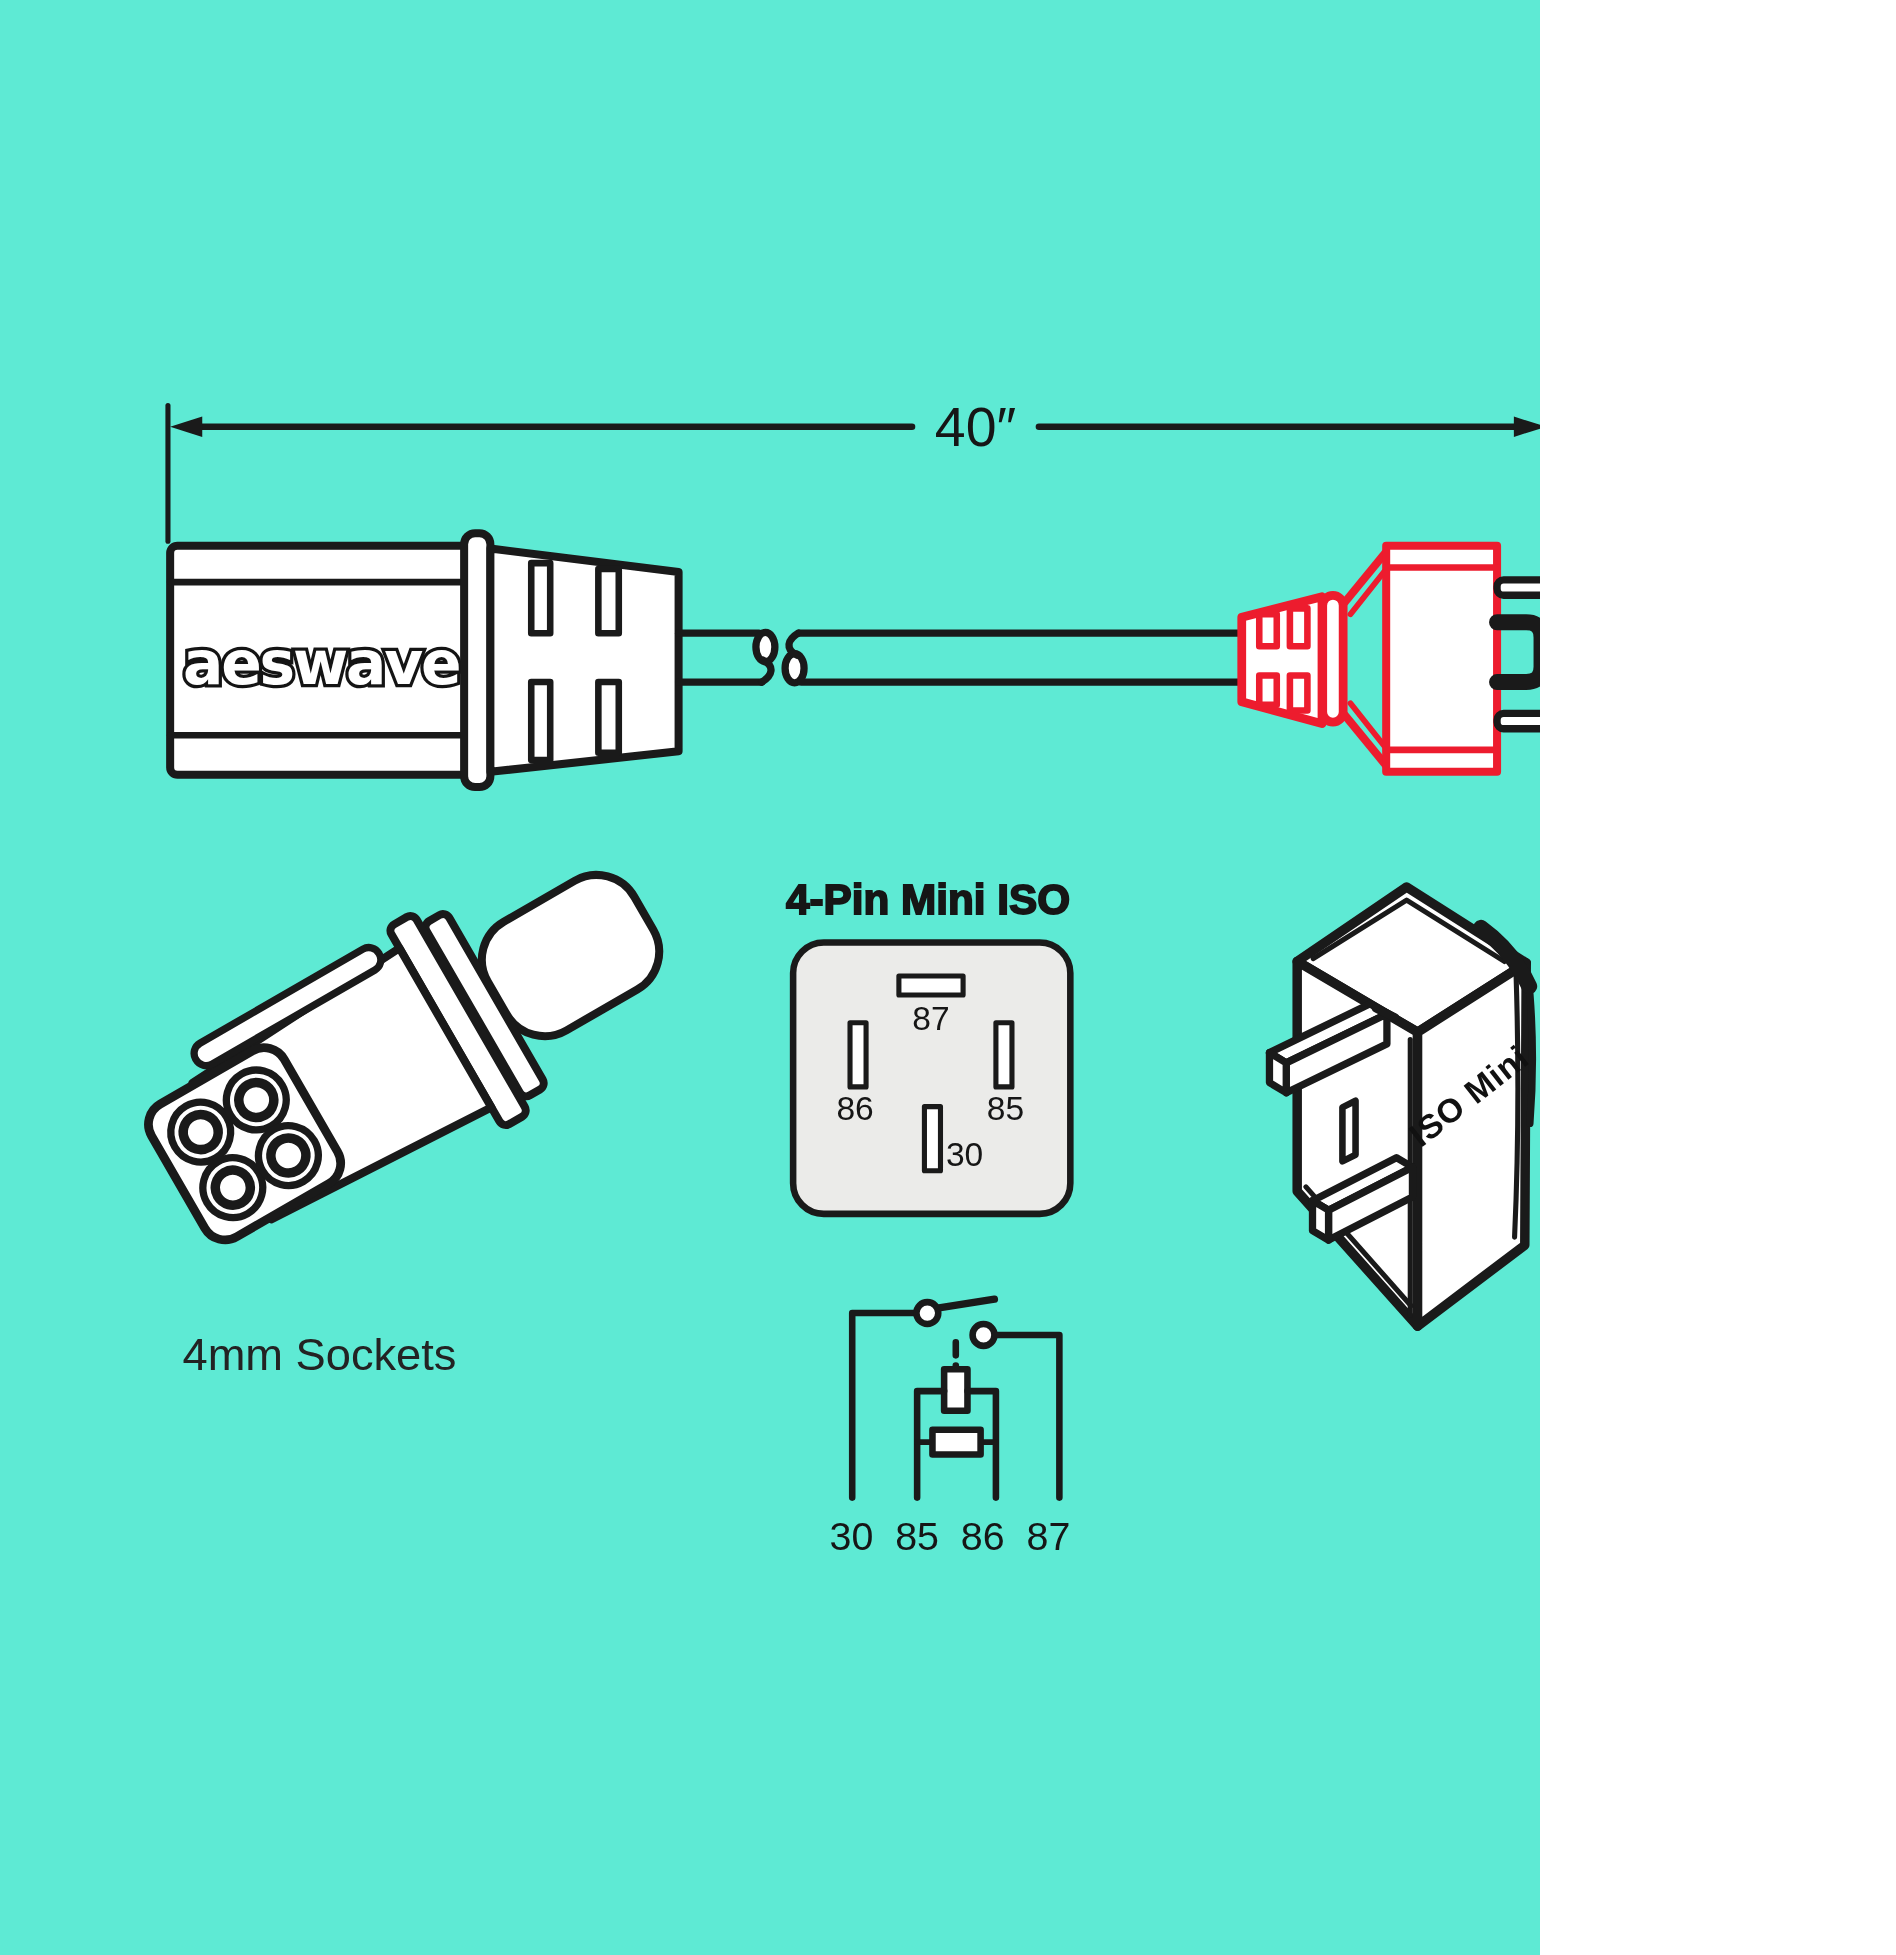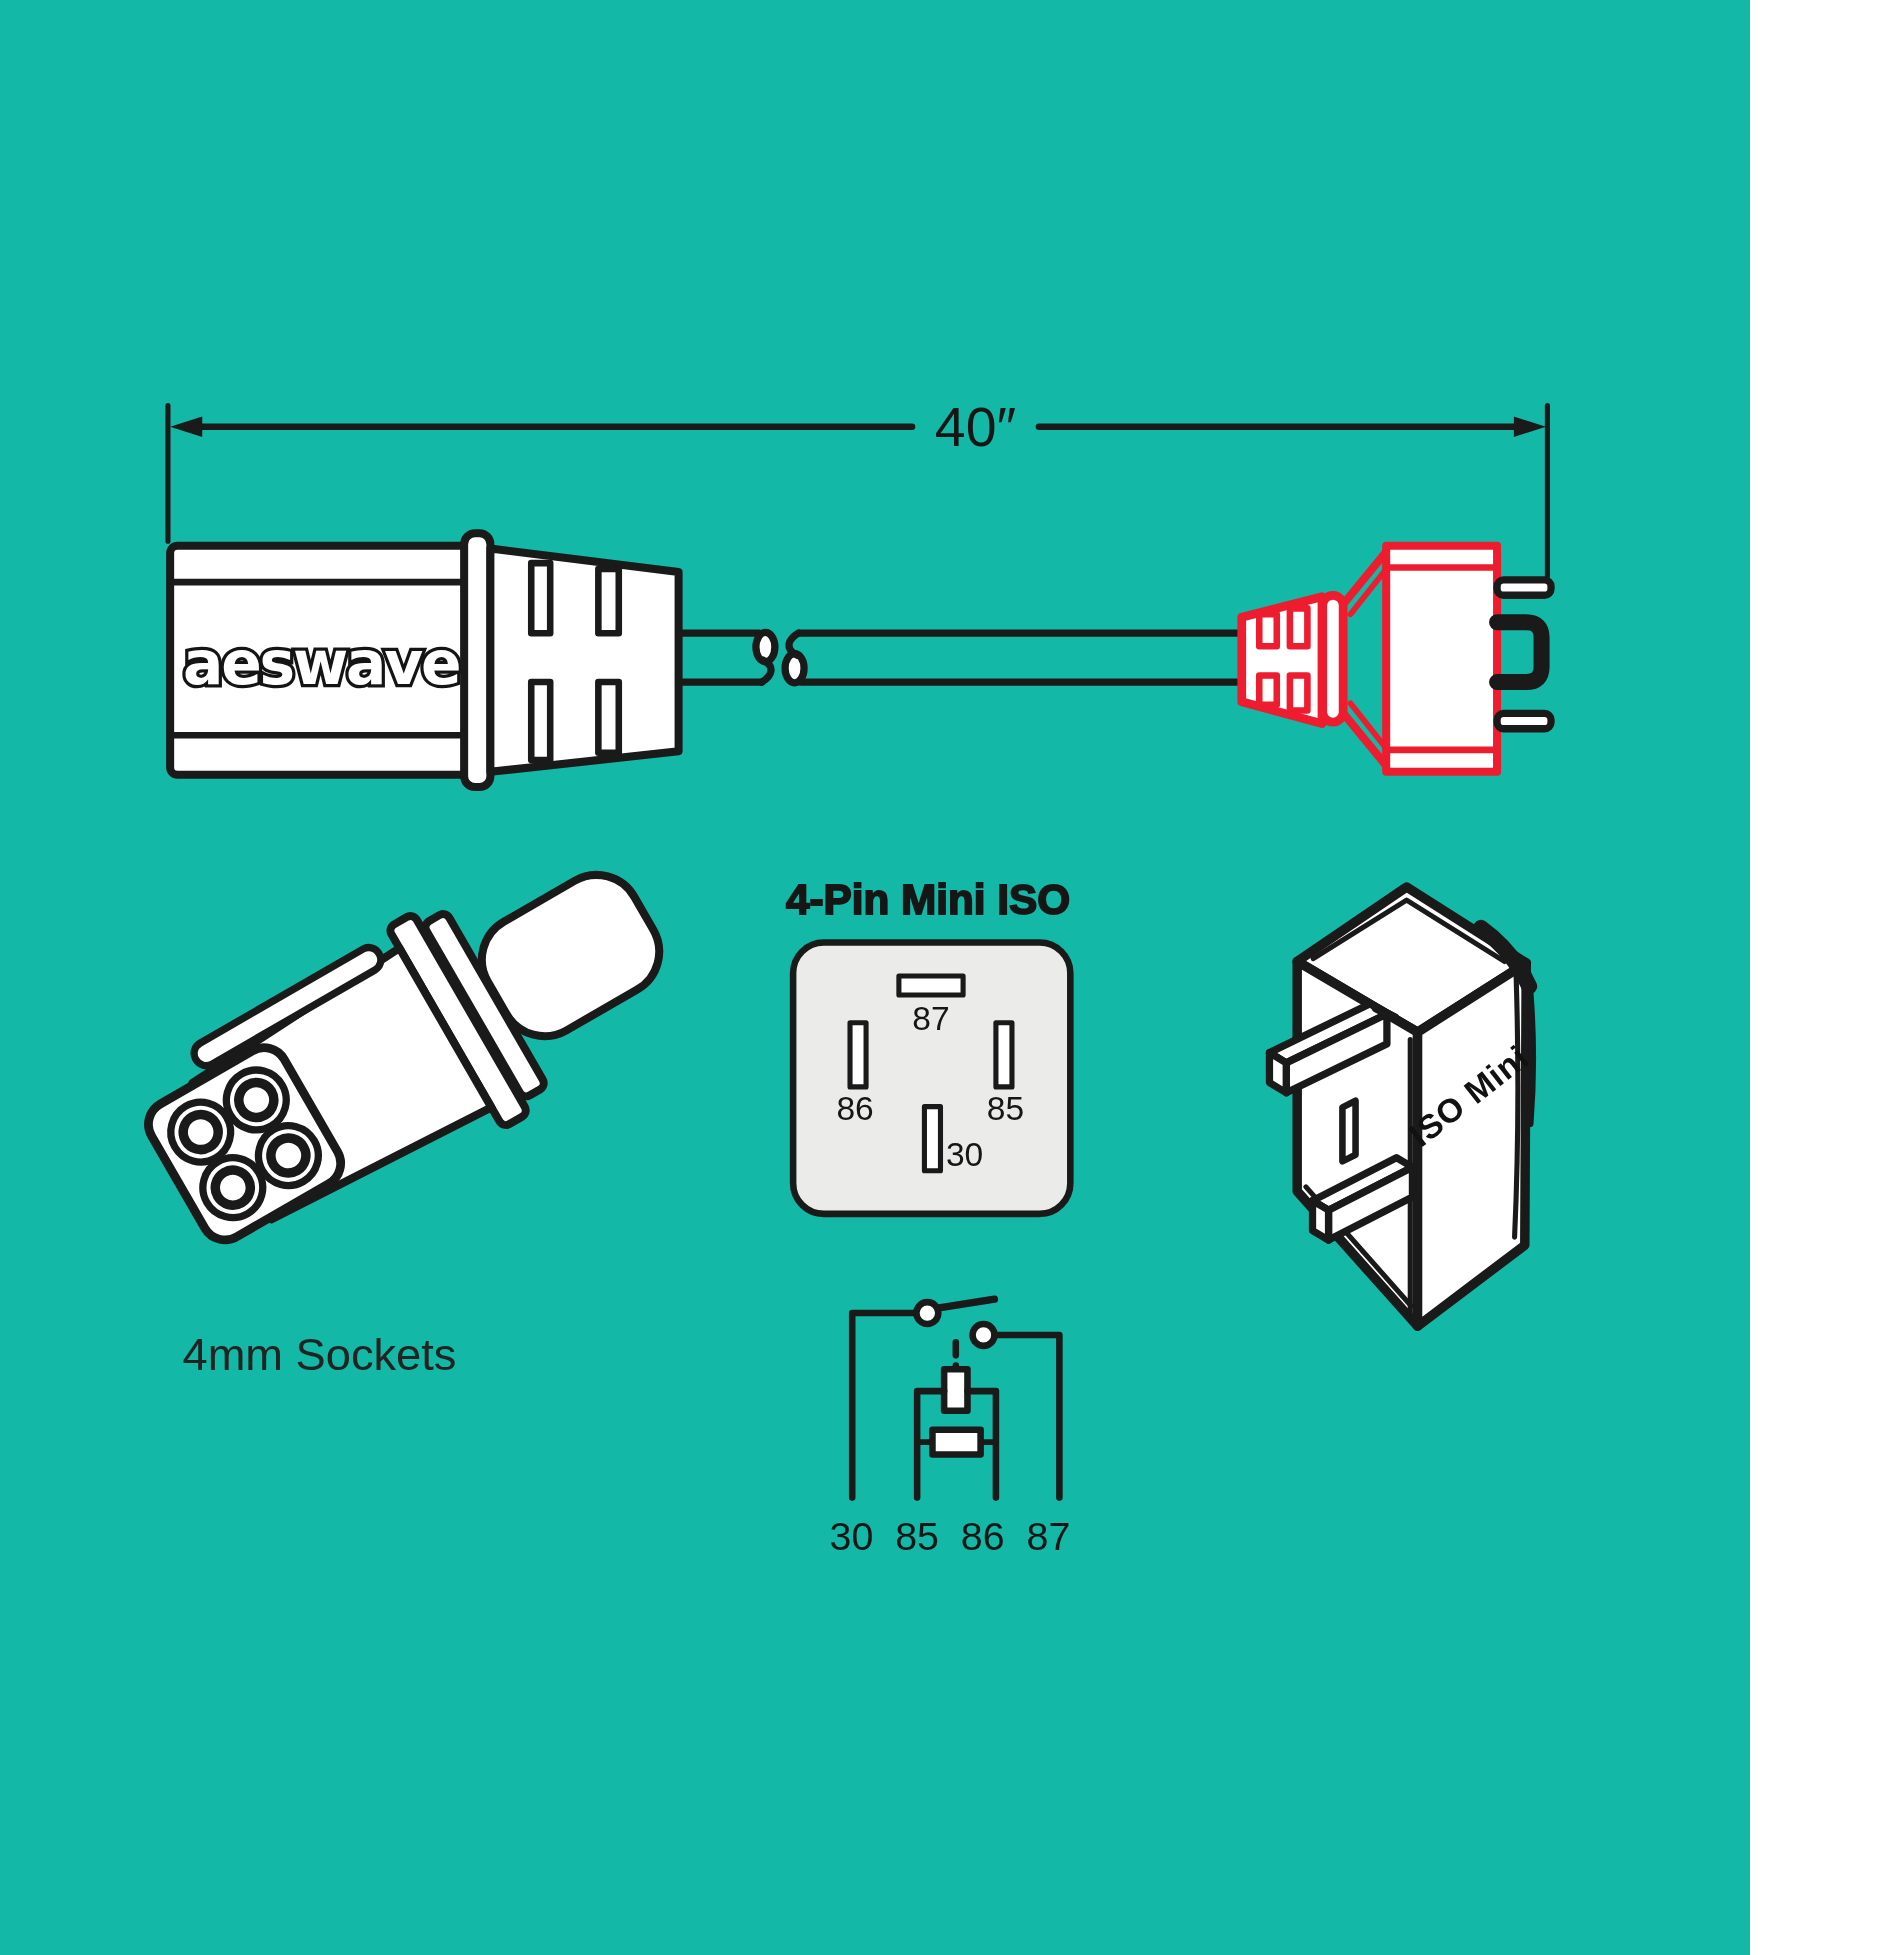--- a/index.html
+++ b/index.html
@@ -1,16 +1,16 @@
 <!DOCTYPE html>
 <html style="--ink: #1a1a1a; --red: #ed1c2e; --panel: #ebebe9;font-size:11.7px"><head>
 <meta charset="utf-8">
 <style>
   html,body{margin:0;padding:0;background:#fff;}
-  .canvas{position:relative;width:1750px;height:1955px;background:#14b8a6;overflow:hidden;
+  .canvas{position:relative;width:1540px;height:1955px;background:#5eead4;overflow:hidden;
           font-family:"Liberation Sans",sans-serif;}
   svg{position:absolute;inset:0;}
   .ln{fill:none;stroke:var(--ink,#1a1a1a);stroke-linecap:round;stroke-linejoin:round;}
   .shp{fill:#ffffff;stroke:var(--ink,#1a1a1a);stroke-linejoin:round;stroke-linecap:round;}
   .ink{fill:var(--ink,#1a1a1a);stroke:none;}
   .rln{fill:none;stroke:var(--red,#ed1c2e);stroke-linecap:round;stroke-linejoin:round;}
   .rshp{fill:#ffffff;stroke:var(--red,#ed1c2e);stroke-linejoin:round;stroke-linecap:round;}
   .panel{fill:var(--panel,#ebebe9);stroke:var(--ink,#1a1a1a);}
   text{font-family:"Liberation Sans",sans-serif;fill:#161616;}
   .t-dim{font-size:76px;}

